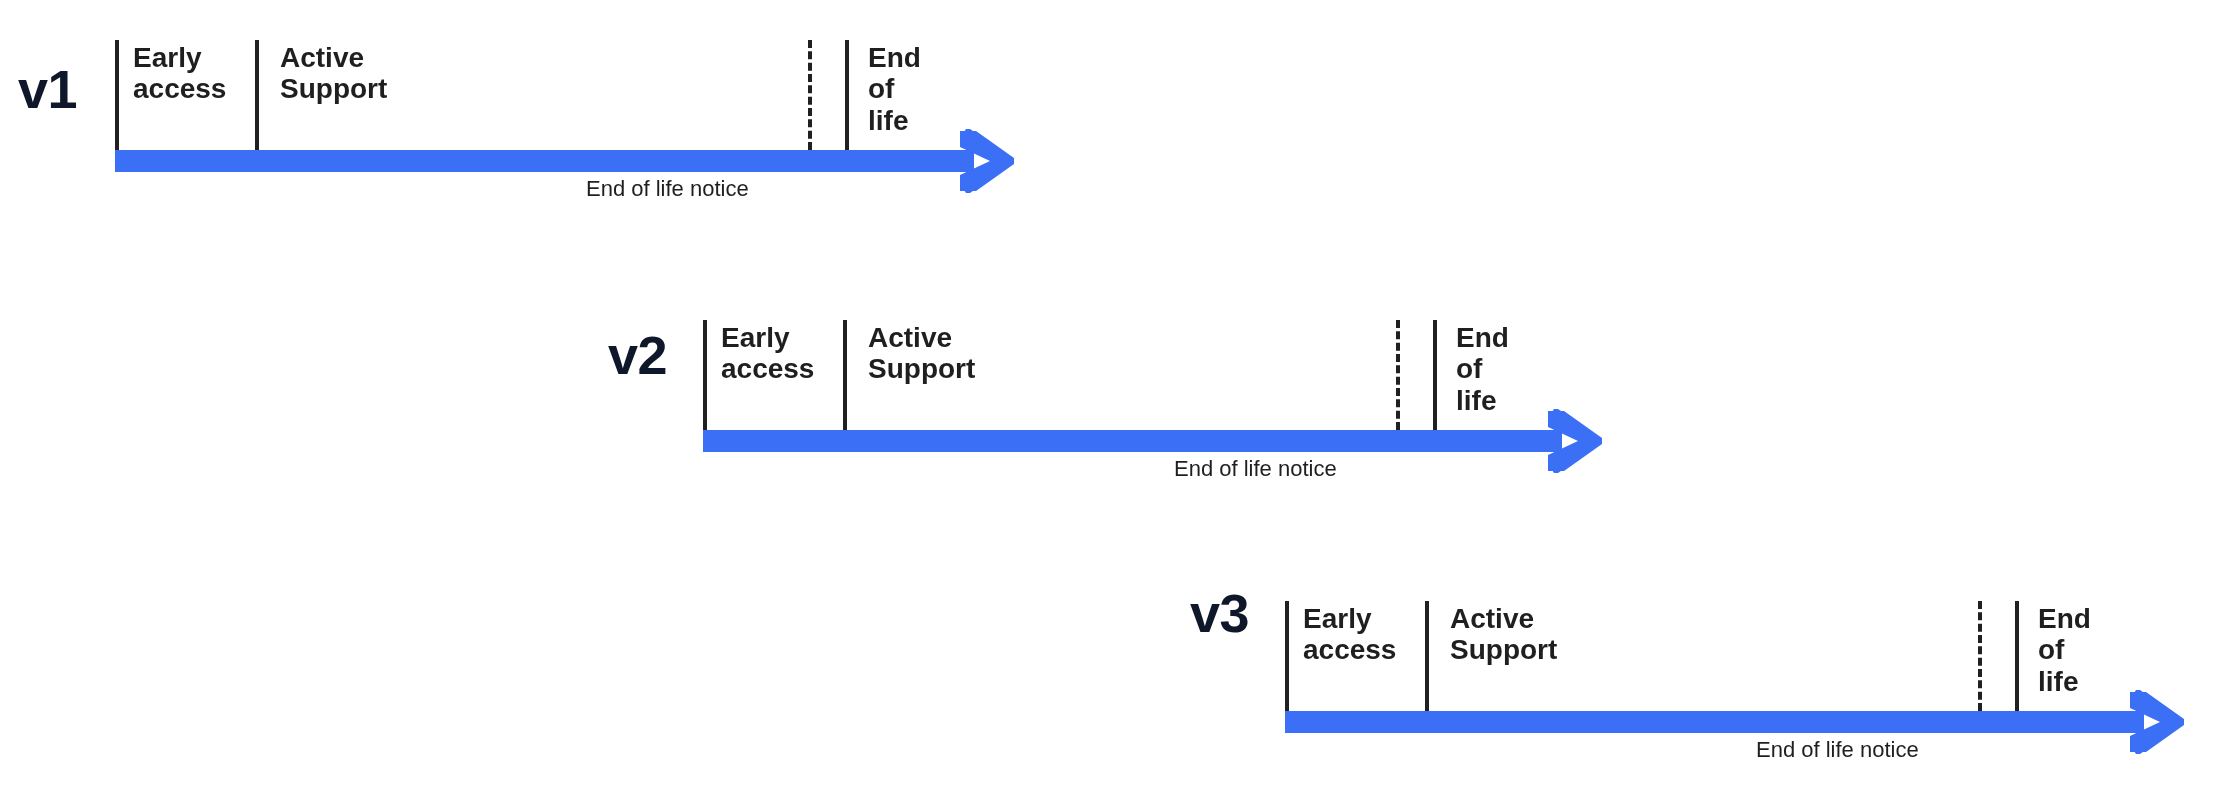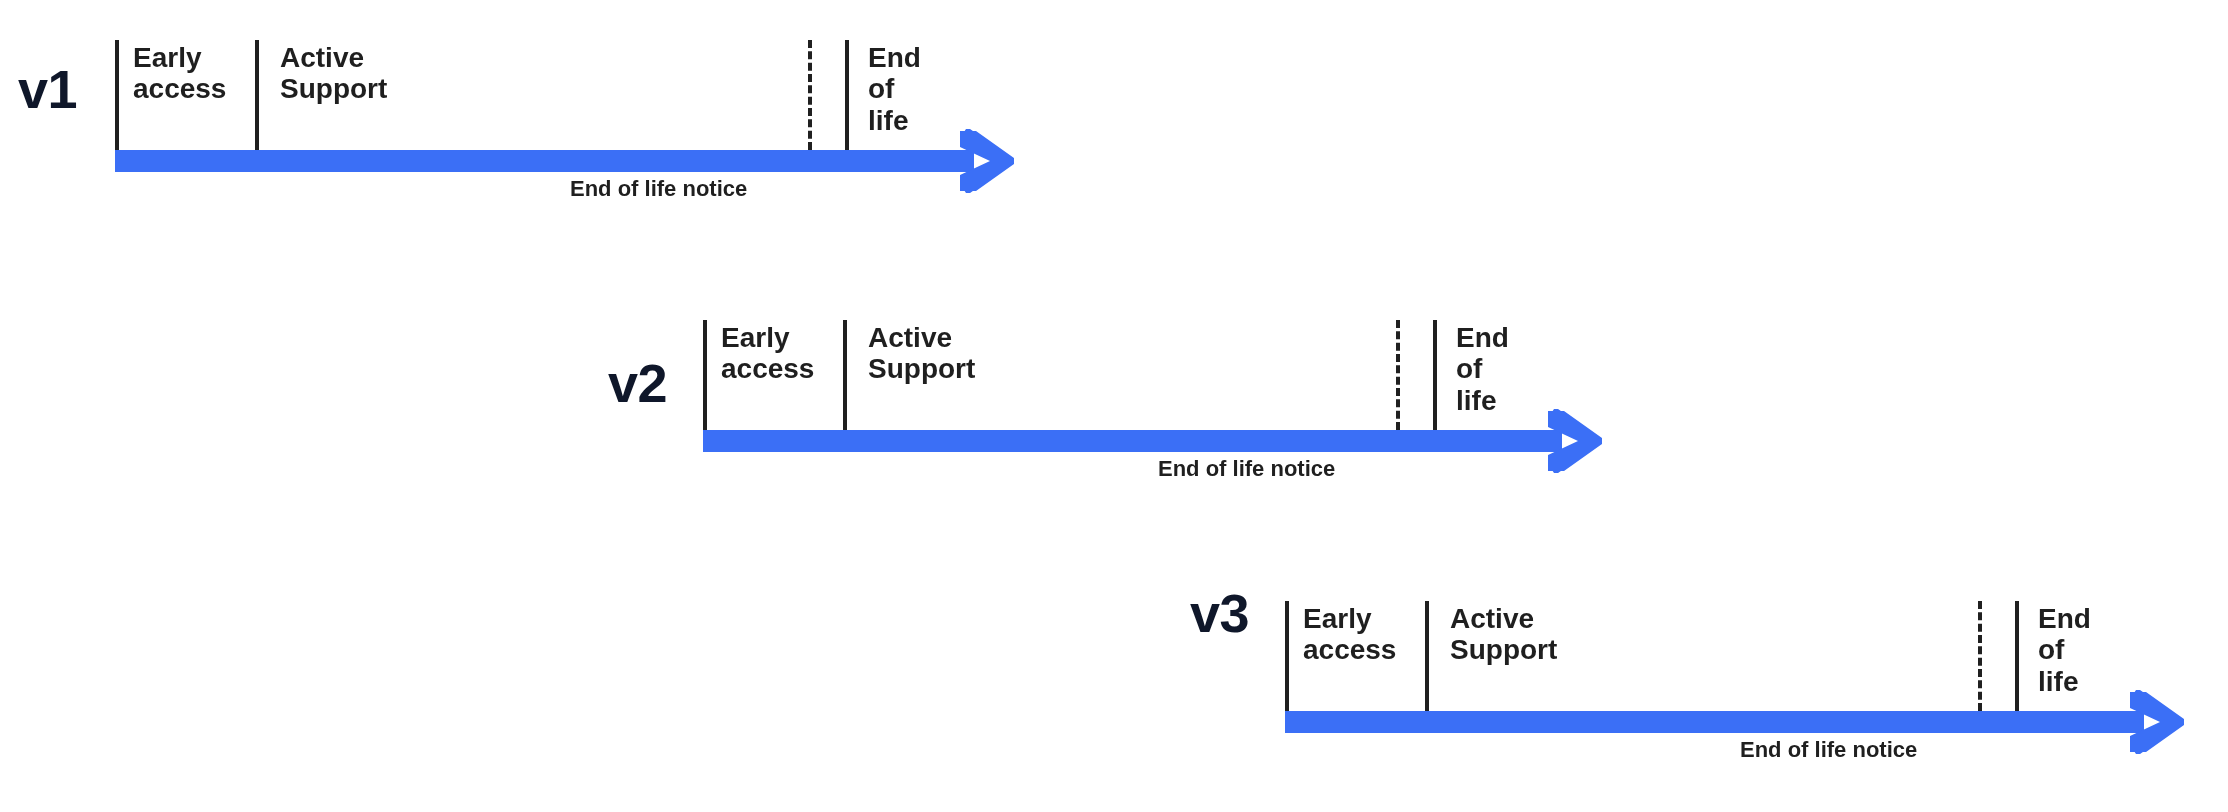--- a/index.html
+++ b/index.html
@@ -73,24 +73,25 @@
   .arrow-head {
     position: absolute;
     pointer-events: none;
   }
   .arrow-head svg { display: block; }
 
   
   .notice-label {
     position: absolute;
     font-size: 22px;
-    font-weight: 700;
+    font-weight: 400;
     color: #1f1f1f;
     line-height: 1;
     white-space: nowrap;
+    margin-left: 16px;
   }
 </style>
 </head>
 <body>
 
 <div id="canvas">
     <div class="timeline-row">
       <div class="version-label" style="left: 18px; top: 62px; width: 66px;">v1</div>
       <div class="divider" style="left: 115px; top: 40px; height: 110px;"></div>
       <div class="divider" style="left: 255px; top: 40px; height: 110px;"></div>
@@ -103,21 +104,21 @@
       <div class="bar" style="left: 115px; top: 150px; width: 859px; background: rgb(59, 111, 246);"></div>
       <div class="arrow-head" style="left: 956px; top: 127px;">
         <svg width="62" height="68" viewBox="0 0 62 68">
           <path d="M10 2 L14 2 L58 32 L58 36 L14 66 L10 66 L6 60 L6 56 L42 34 L6 12 L6 8 Z" fill="#3b6ff6"></path>
           <path d="M4 4 L20 4 L58 31 L58 37 L20 64 L4 64 L4 48 L34 34 L4 20 Z" fill="#3b6ff6"></path>
         </svg>
       </div>
       <div class="notice-label" style="left: 570px; top: 178px;">End of life notice</div>
     </div>
     <div class="timeline-row">
-      <div class="version-label" style="left: 608px; top: 356px; width: 66px;">v2</div>
+      <div class="version-label" style="left: 608px; top: 328px; width: 66px;">v2</div>
       <div class="divider" style="left: 703px; top: 320px; height: 110px;"></div>
       <div class="divider" style="left: 843px; top: 320px; height: 110px;"></div>
       <div class="divider dashed" style="left: 1396px; top: 320px; height: 110px;"></div>
       <div class="divider" style="left: 1433px; top: 320px; height: 110px;"></div>
       <div class="phase-label" style="left: 721px; top: 322px;">Early
 access</div>
       <div class="phase-label" style="left: 868px; top: 322px;">Active Support</div>
       <div class="phase-label" style="left: 1456px; top: 322px;">End of life</div>
       <div class="bar" style="left: 703px; top: 430px; width: 859px; background: rgb(59, 111, 246);"></div>
       <div class="arrow-head" style="left: 1544px; top: 407px;">

